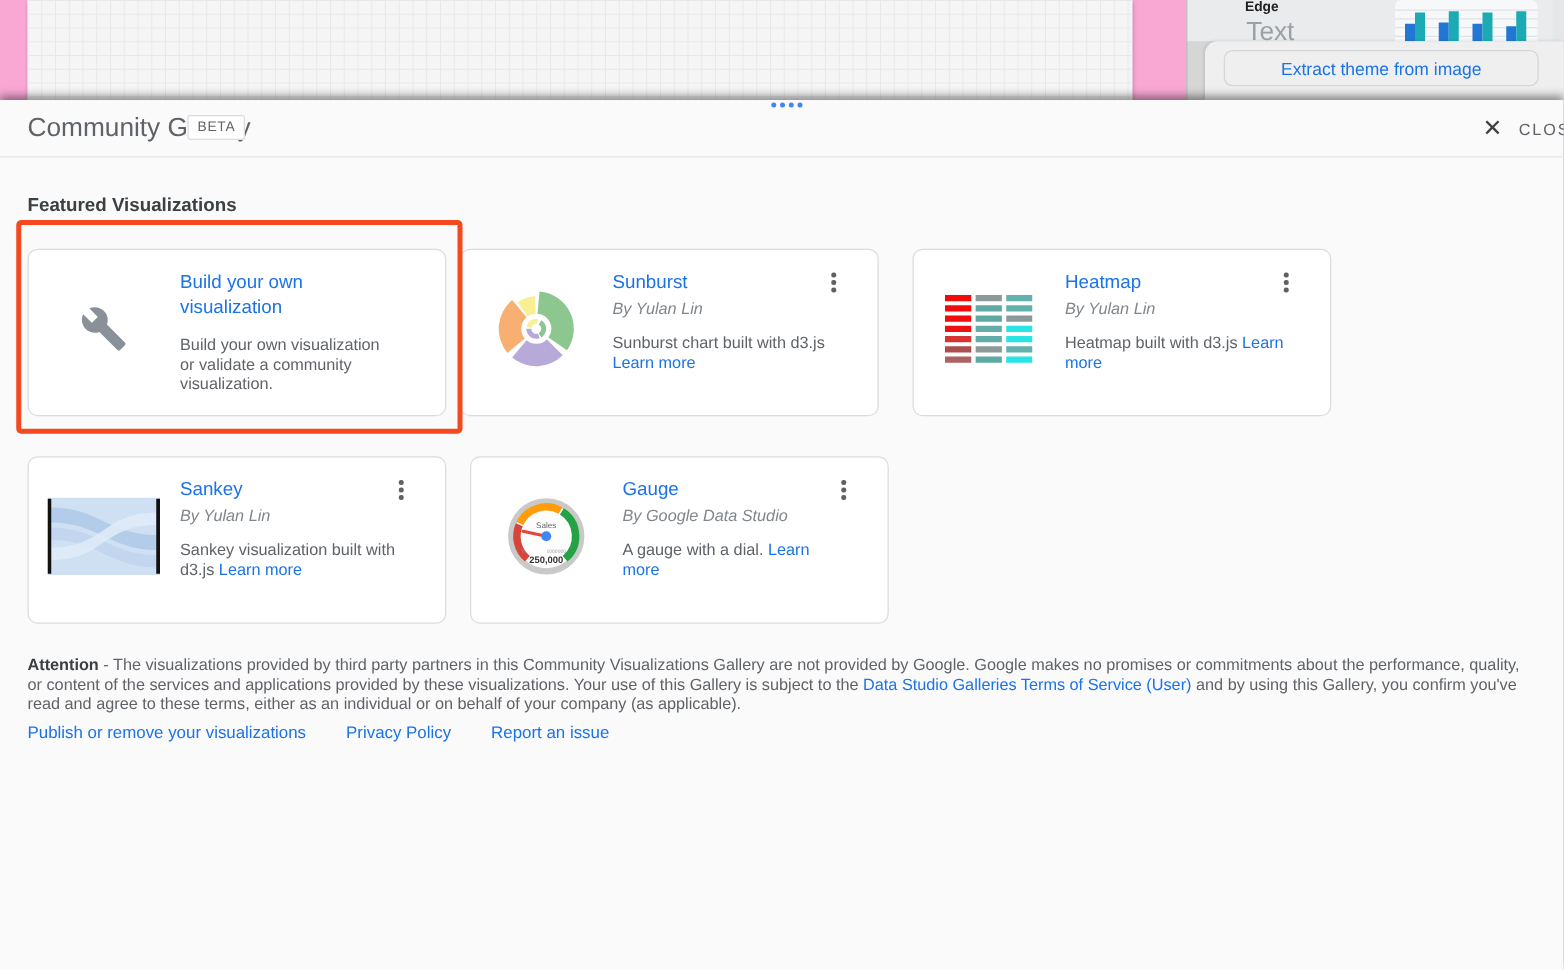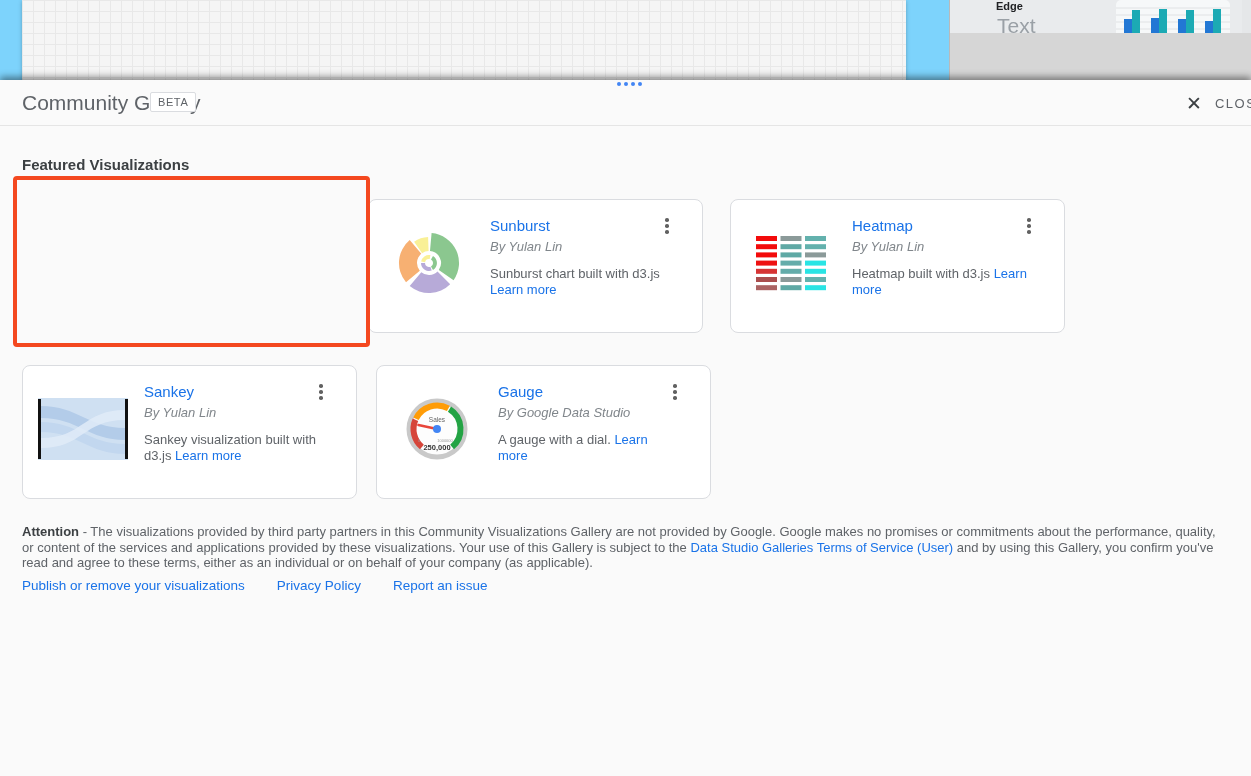--- a/index.html
+++ b/index.html
@@ -1,18 +1,18 @@
 <!DOCTYPE html>
 <html><head>
 <meta charset="utf-8">
 <style>
   html,body{margin:0;padding:0;width:1251px;height:776px;overflow:hidden;
     font-family:"Liberation Sans",sans-serif;background:#d3d3d3;position:relative;}
   
-  .app-top{position:absolute;top:0;left:0;width:1251px;height:80px;background:#7dd3fc;}
+  .app-top{position:absolute;top:0;left:0;width:1251px;height:80px;background:#f9a8d4;}
   .canvas{position:absolute;left:22px;top:0;width:884px;height:80px;background:#f5f5f5;
     background-image:linear-gradient(#e8e8e8 1px,transparent 1px),
                      linear-gradient(90deg,#e8e8e8 1px,transparent 1px);
     background-size:11px 11px;box-shadow:0 1px 4px rgba(0,0,0,.25);}
   .right-panel{position:absolute;left:949px;top:0;width:302px;height:80px;background:#d6d6d6;border-left:1px solid #b9b9b9;}
   .theme-section{position:absolute;left:0;top:0;right:0;height:33px;background:#e9ebed;overflow:hidden;}
   .theme-name{position:absolute;left:46px;top:0;font-size:11px;font-weight:700;color:#202124;}
   .theme-name-large{position:absolute;left:47px;top:14px;font-size:21px;color:#9aa0a6;}
   .theme-thumb{position:absolute;left:166px;top:0;width:114px;height:37px;background:#f6f8f9;border-radius:5px;}
   .scroll-strip{position:absolute;right:0;top:0;width:10px;height:33px;background:#e5e7e9;}
@@ -74,20 +74,23 @@
           <rect x="35" y="18" width="8" height="18" fill="#2277d4"></rect>
           <rect x="43" y="9" width="8" height="27" fill="#1caab4"></rect>
           <rect x="62" y="19" width="8" height="17" fill="#2277d4"></rect>
           <rect x="70" y="10" width="8" height="26" fill="#1caab4"></rect>
           <rect x="89" y="21" width="8" height="15" fill="#2277d4"></rect>
           <rect x="97" y="9" width="8" height="27" fill="#1caab4"></rect>
         </svg>
       </div>
       <div class="scroll-strip"></div>
     </div>
+    <div class="btn-section">
+      <button class="extract-btn">Extract theme from image</button>
+    </div>
   </div>
 </div>
 
 <div class="modal">
   <div class="loader">
       <i></i>
       <i></i>
       <i></i>
       <i></i>
     </div>
@@ -98,20 +101,31 @@
     <div class="close-area">
       <span class="close-x">✕</span>
       <span class="close-label">CLOSE</span>
     </div>
   </div>
 
   <div class="section-title">Featured Visualizations</div>
 
   <div class="highlight-rect"></div>
 
+  <div class="card card-build" style="left:22px;top:119px">
+    <div class="card-thumb">
+      <svg width="38" height="38" viewBox="0 0 24 24">
+        <path d="M22.7 19l-9.1-9.1c.9-2.3.4-5-1.5-6.9-2-2-5-2.4-7.4-1.3L9 6 6 9 1.6 4.7C.4 7.1.9 10.1 2.9 12.1c1.9 1.9 4.6 2.4 6.9 1.5l9.1 9.1c.4.4 1 .4 1.4 0l2.3-2.3c.5-.4.5-1.1.1-1.4z" fill="#8a9097"></path>
+      </svg>
+    </div>
+    <div class="card-body">
+      <div class="card-title">Build your own visualization</div>
+      <div class="card-desc">Build your own visualization or validate a community visualization.</div>
+    </div>
+  </div>
 
   <div class="card" style="left:368px;top:119px">
     <div class="card-thumb">
       <svg width="66" height="66" viewBox="0 0 66 66">
         <path d="M35.6,3.1 A30,30 0 0 1 57.6,50.2 L42.8,39.9 A12,12 0 0 0 34,21 Z" fill="#8bc78f"></path>
         <path d="M54.2,54.2 A30,30 0 0 1 13.7,56 L25.3,42.2 A12,12 0 0 0 41.5,41.5 Z" fill="#b7aad8"></path>
         <path d="M10,52.3 A30,30 0 0 1 13.7,10 L25.3,23.8 A12,12 0 0 0 23.8,40.7 Z" fill="#f7b072"></path>
         <path d="M18.1,11.7 A26,26 0 0 1 32.1,7 L32.6,21 A12,12 0 0 0 26.1,23.2 Z" fill="#f9f096"></path>
         <path d="M37,26.1 A8,8 0 0 1 37,39.9 L35,36.5 A4,4 0 0 0 35,29.5 Z" fill="#8bc78f"></path>
         <path d="M35.7,40.5 A8,8 0 0 1 25,33 L29,33 A4,4 0 0 0 34.4,36.8 Z" fill="#b7aad8"></path>

